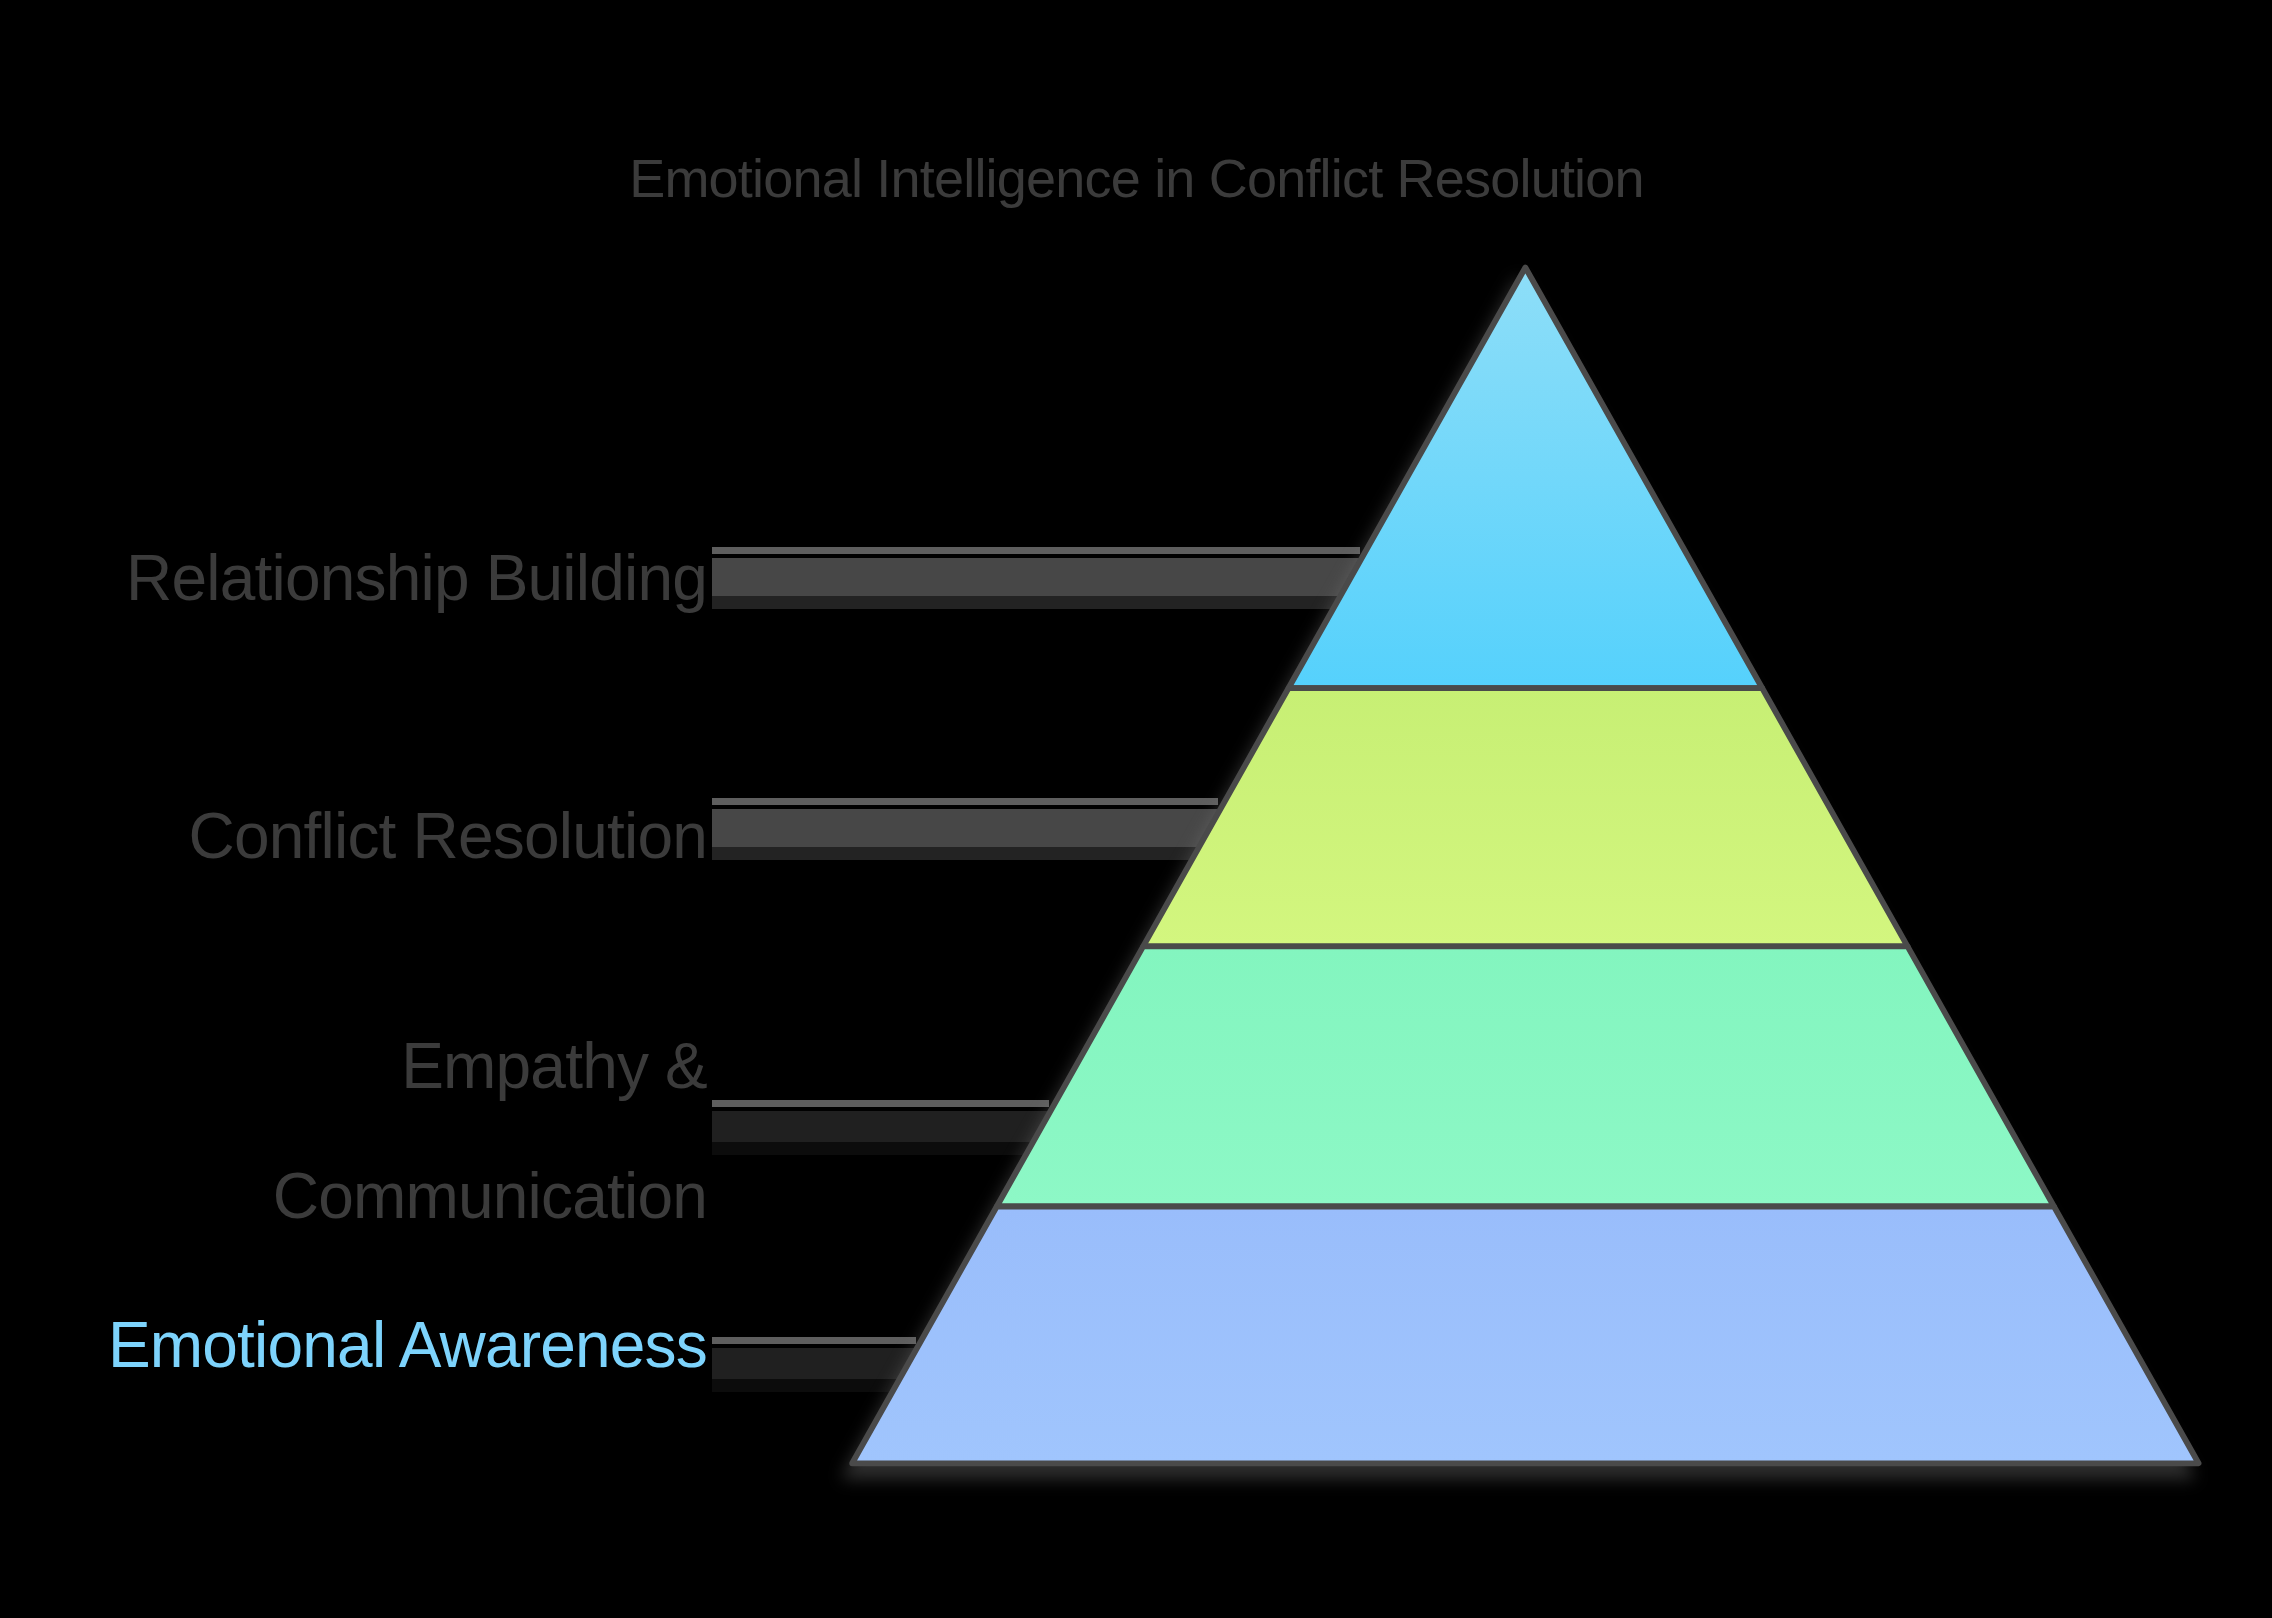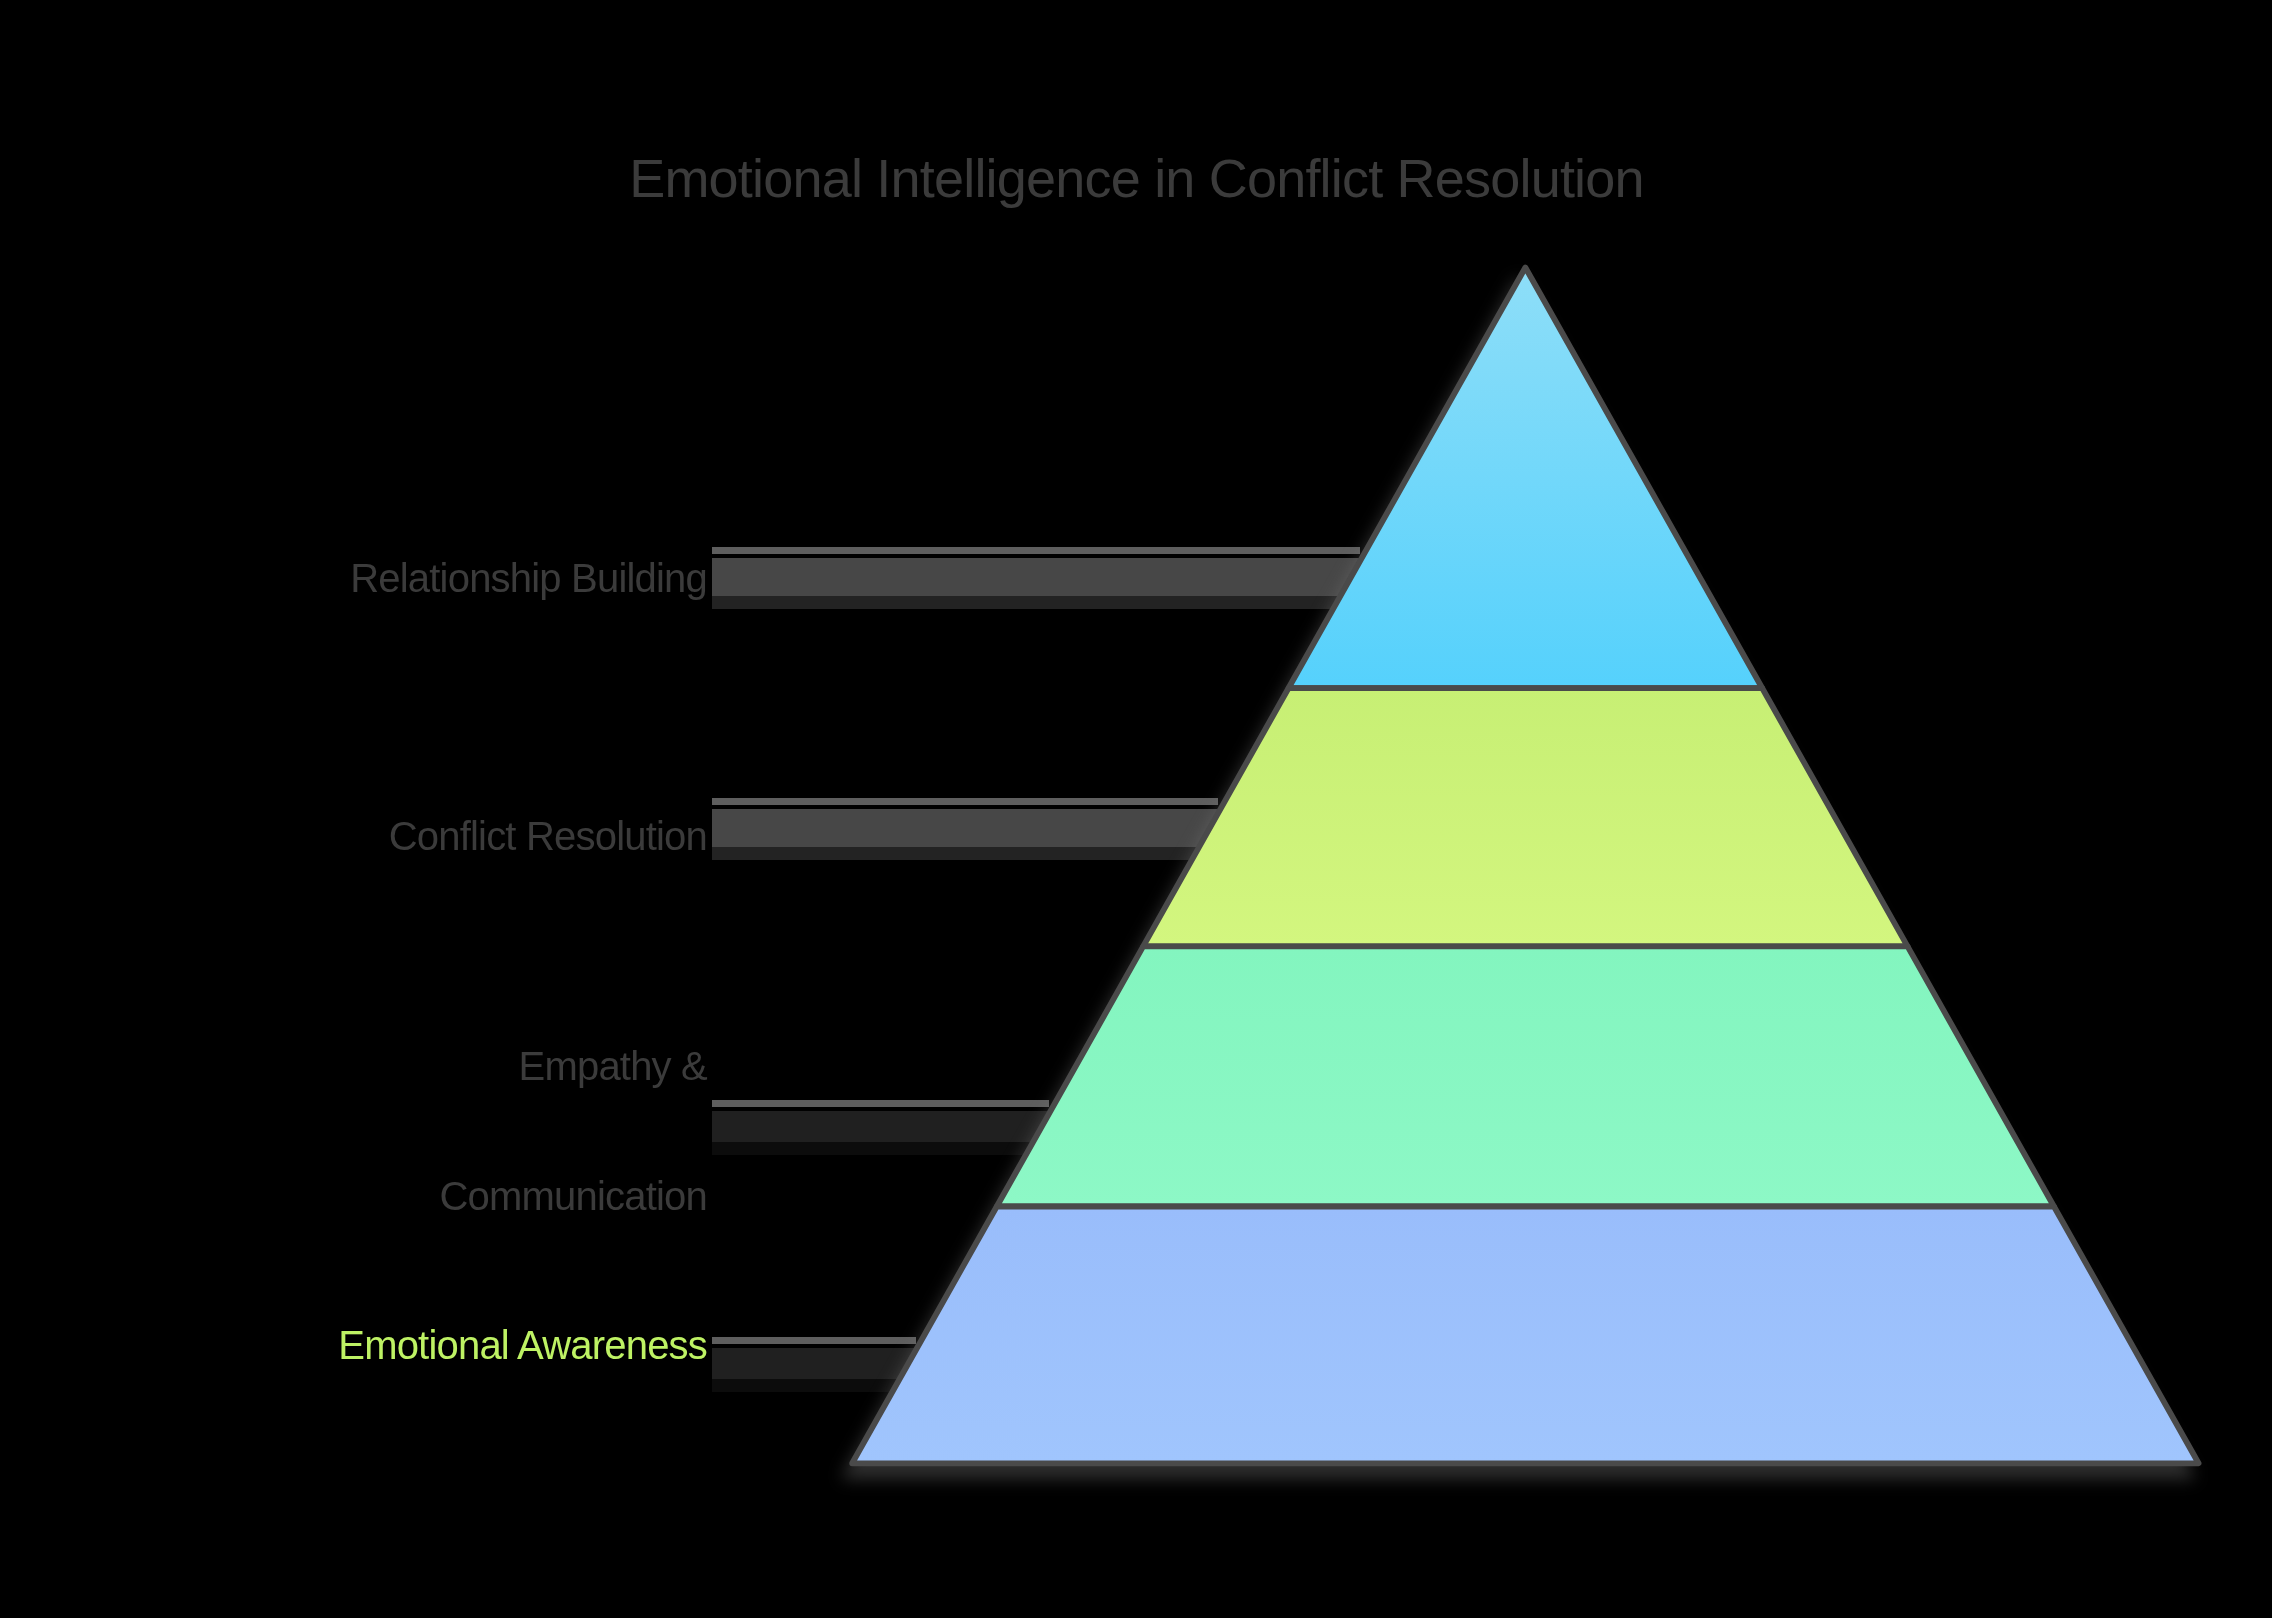--- a/index.html
+++ b/index.html
@@ -23,21 +23,21 @@
     font-size: 54px;
     line-height: 1.15;
     letter-spacing: -0.8px;
     font-weight: 400;
   }
   .level-label {
     position: absolute;
     right: 1566px;
     transform: translateY(-50%);
     text-align: right;
-    font-size: 40px;
+    font-size: 64px;
     line-height: 1.16;
     letter-spacing: -0.8px;
     white-space: pre-line;
     font-weight: 400;
   }
   .level-label.two-line {
     line-height: 130px;
   }
   .connector {
     position: absolute;
@@ -63,21 +63,21 @@
 
   <div class="diagram-title" style="color: rgb(59, 59, 59);">Emotional Intelligence in Conflict Resolution</div>
 
   <div class="level-label" style="top: 578px; color: rgb(59, 59, 59);">Relationship Building</div>
 
   <div class="level-label" style="top: 836px; color: rgb(59, 59, 59);">Conflict Resolution</div>
 
   <div class="level-label two-line" style="top: 1131px; color: rgb(59, 59, 59);">Empathy &amp;
 Communication</div>
 
-  <div class="level-label" style="top: 1345px; color: #bef264;">Emotional Awareness</div>
+  <div class="level-label" style="top: 1345px; color: #7dd3fc;">Emotional Awareness</div>
 
   <div class="connector" style="left:712px; top:547px; width:648px;">
     <div class="c-line" style="background: rgb(94, 94, 94);"></div>
     <div class="c-band" style="background: rgb(71, 71, 71);"></div>
     <div class="c-shadow" style="background: rgb(35, 35, 35);"></div>
   </div>
 
   <div class="connector" style="left:712px; top:798px; width:506px;">
     <div class="c-line" style="background: rgb(94, 94, 94);"></div>
     <div class="c-band" style="background: rgb(71, 71, 71);"></div>

